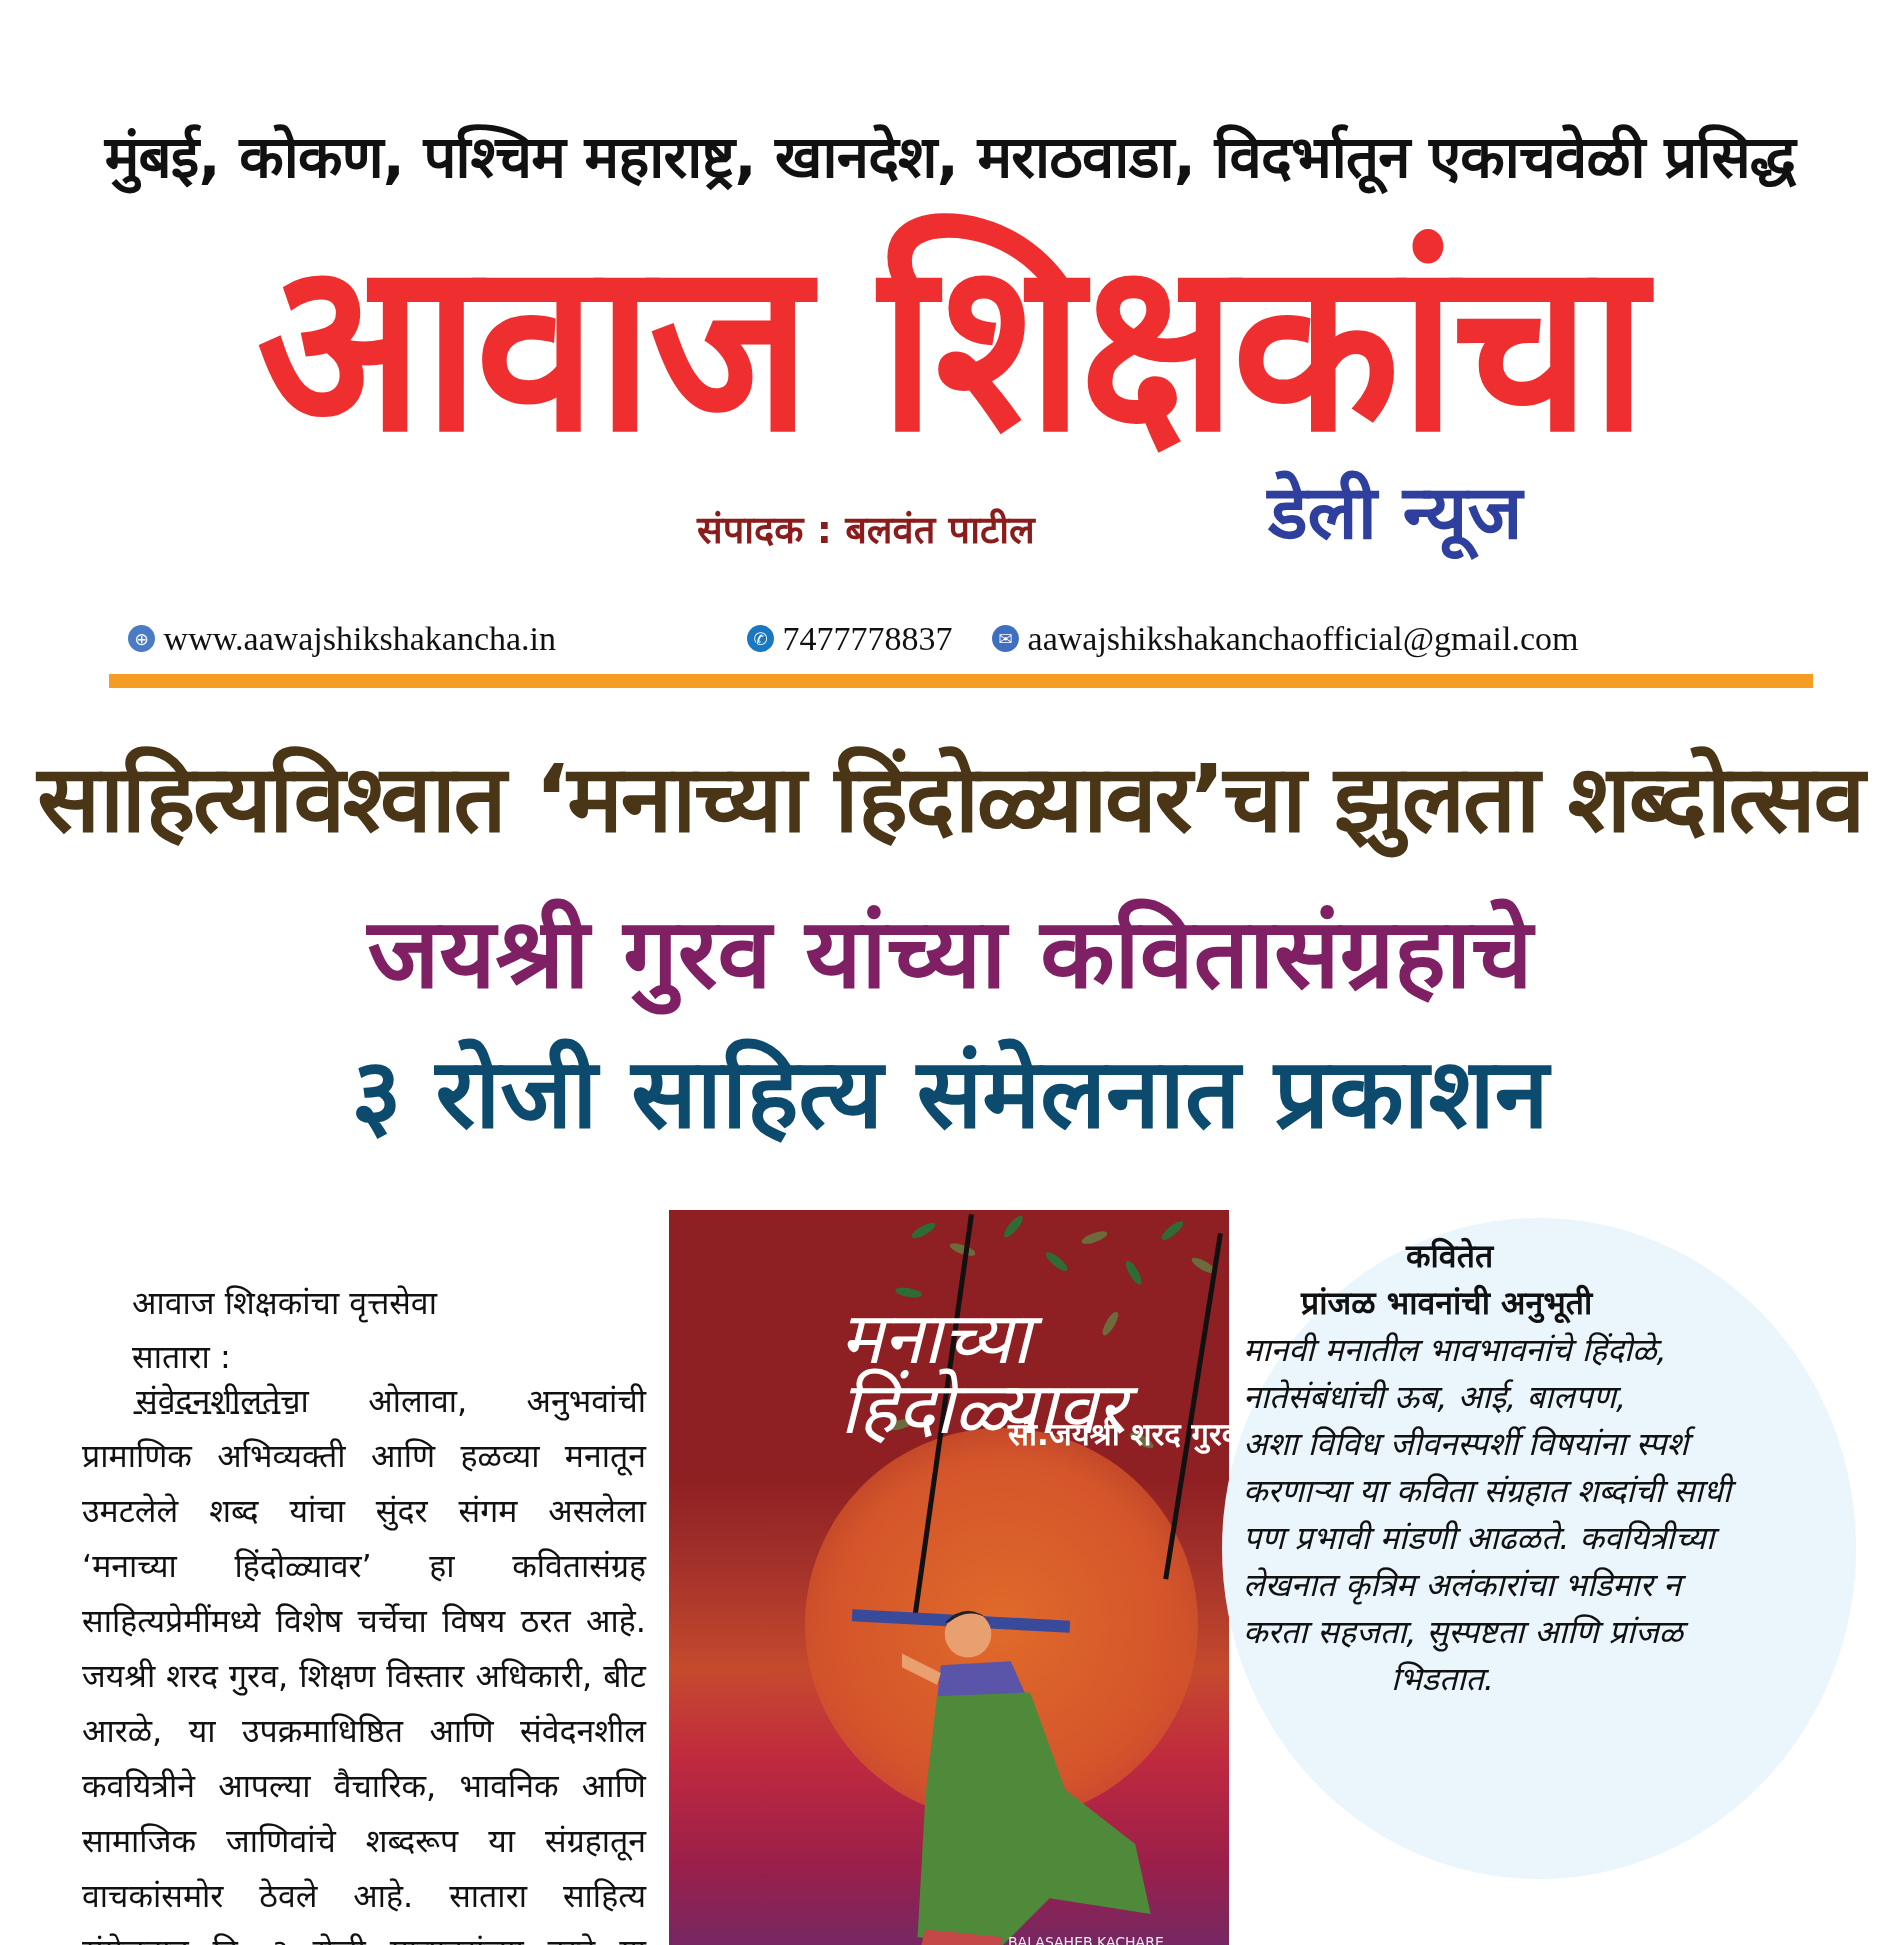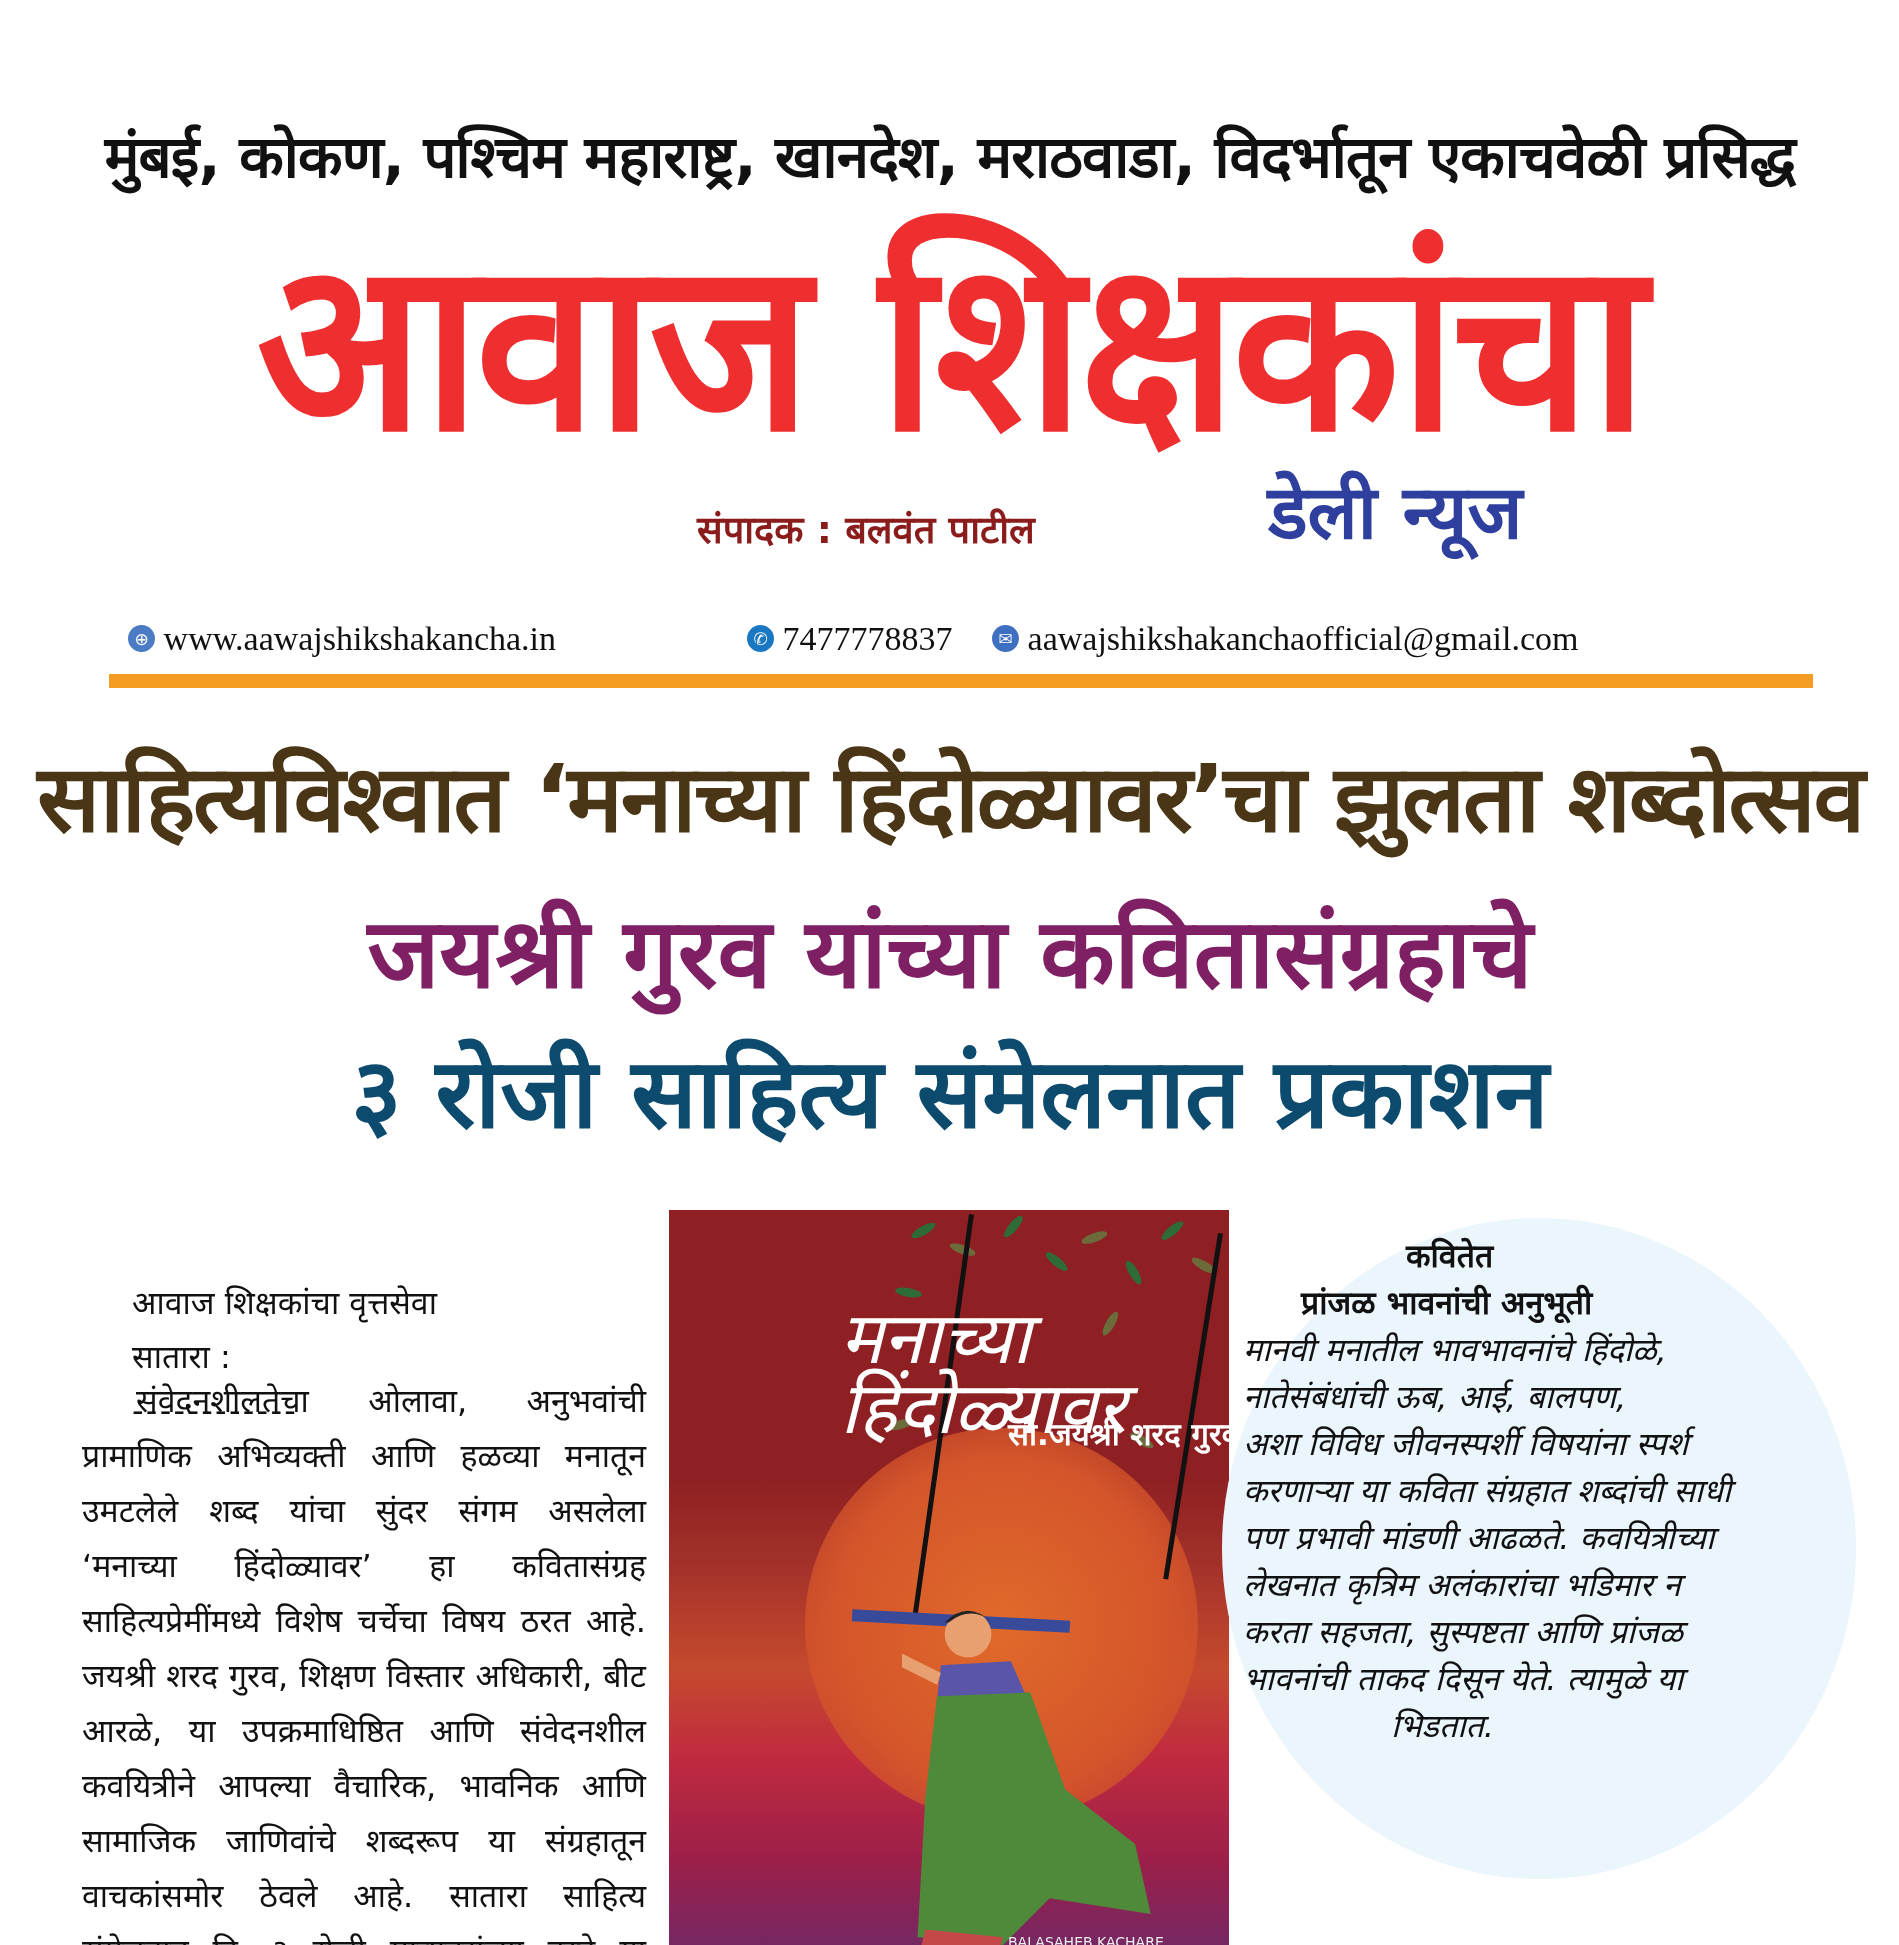--- a/index.html
+++ b/index.html
@@ -127,16 +127,15 @@
 <div class="abs callout">
   <div class="ch1">कवितेत</div>
   <div class="ch2">प्रांजळ भावनांची अनुभूती</div>
   <div class="cl">मानवी मनातील भावभावनांचे हिंदोळे,</div>
   <div class="cl">नातेसंबंधांची ऊब, आई, बालपण,</div>
   <div class="cl">अशा विविध जीवनस्पर्शी विषयांना स्पर्श</div>
   <div class="cl">करणाऱ्या या कविता संग्रहात शब्दांची साधी</div>
   <div class="cl">पण प्रभावी मांडणी आढळते. कवयित्रीच्या</div>
   <div class="cl">लेखनात कृत्रिम अलंकारांचा भडिमार न</div>
   <div class="cl">करता सहजता, सुस्पष्टता आणि प्रांजळ</div>
-  <div class="cl">भावनांची ताकद दिसून येते. त्यामुळे या</div>
   <div class="cl" style="padding-left:148px;">भिडतात.</div>
 </div>
 
 
 </body></html>

